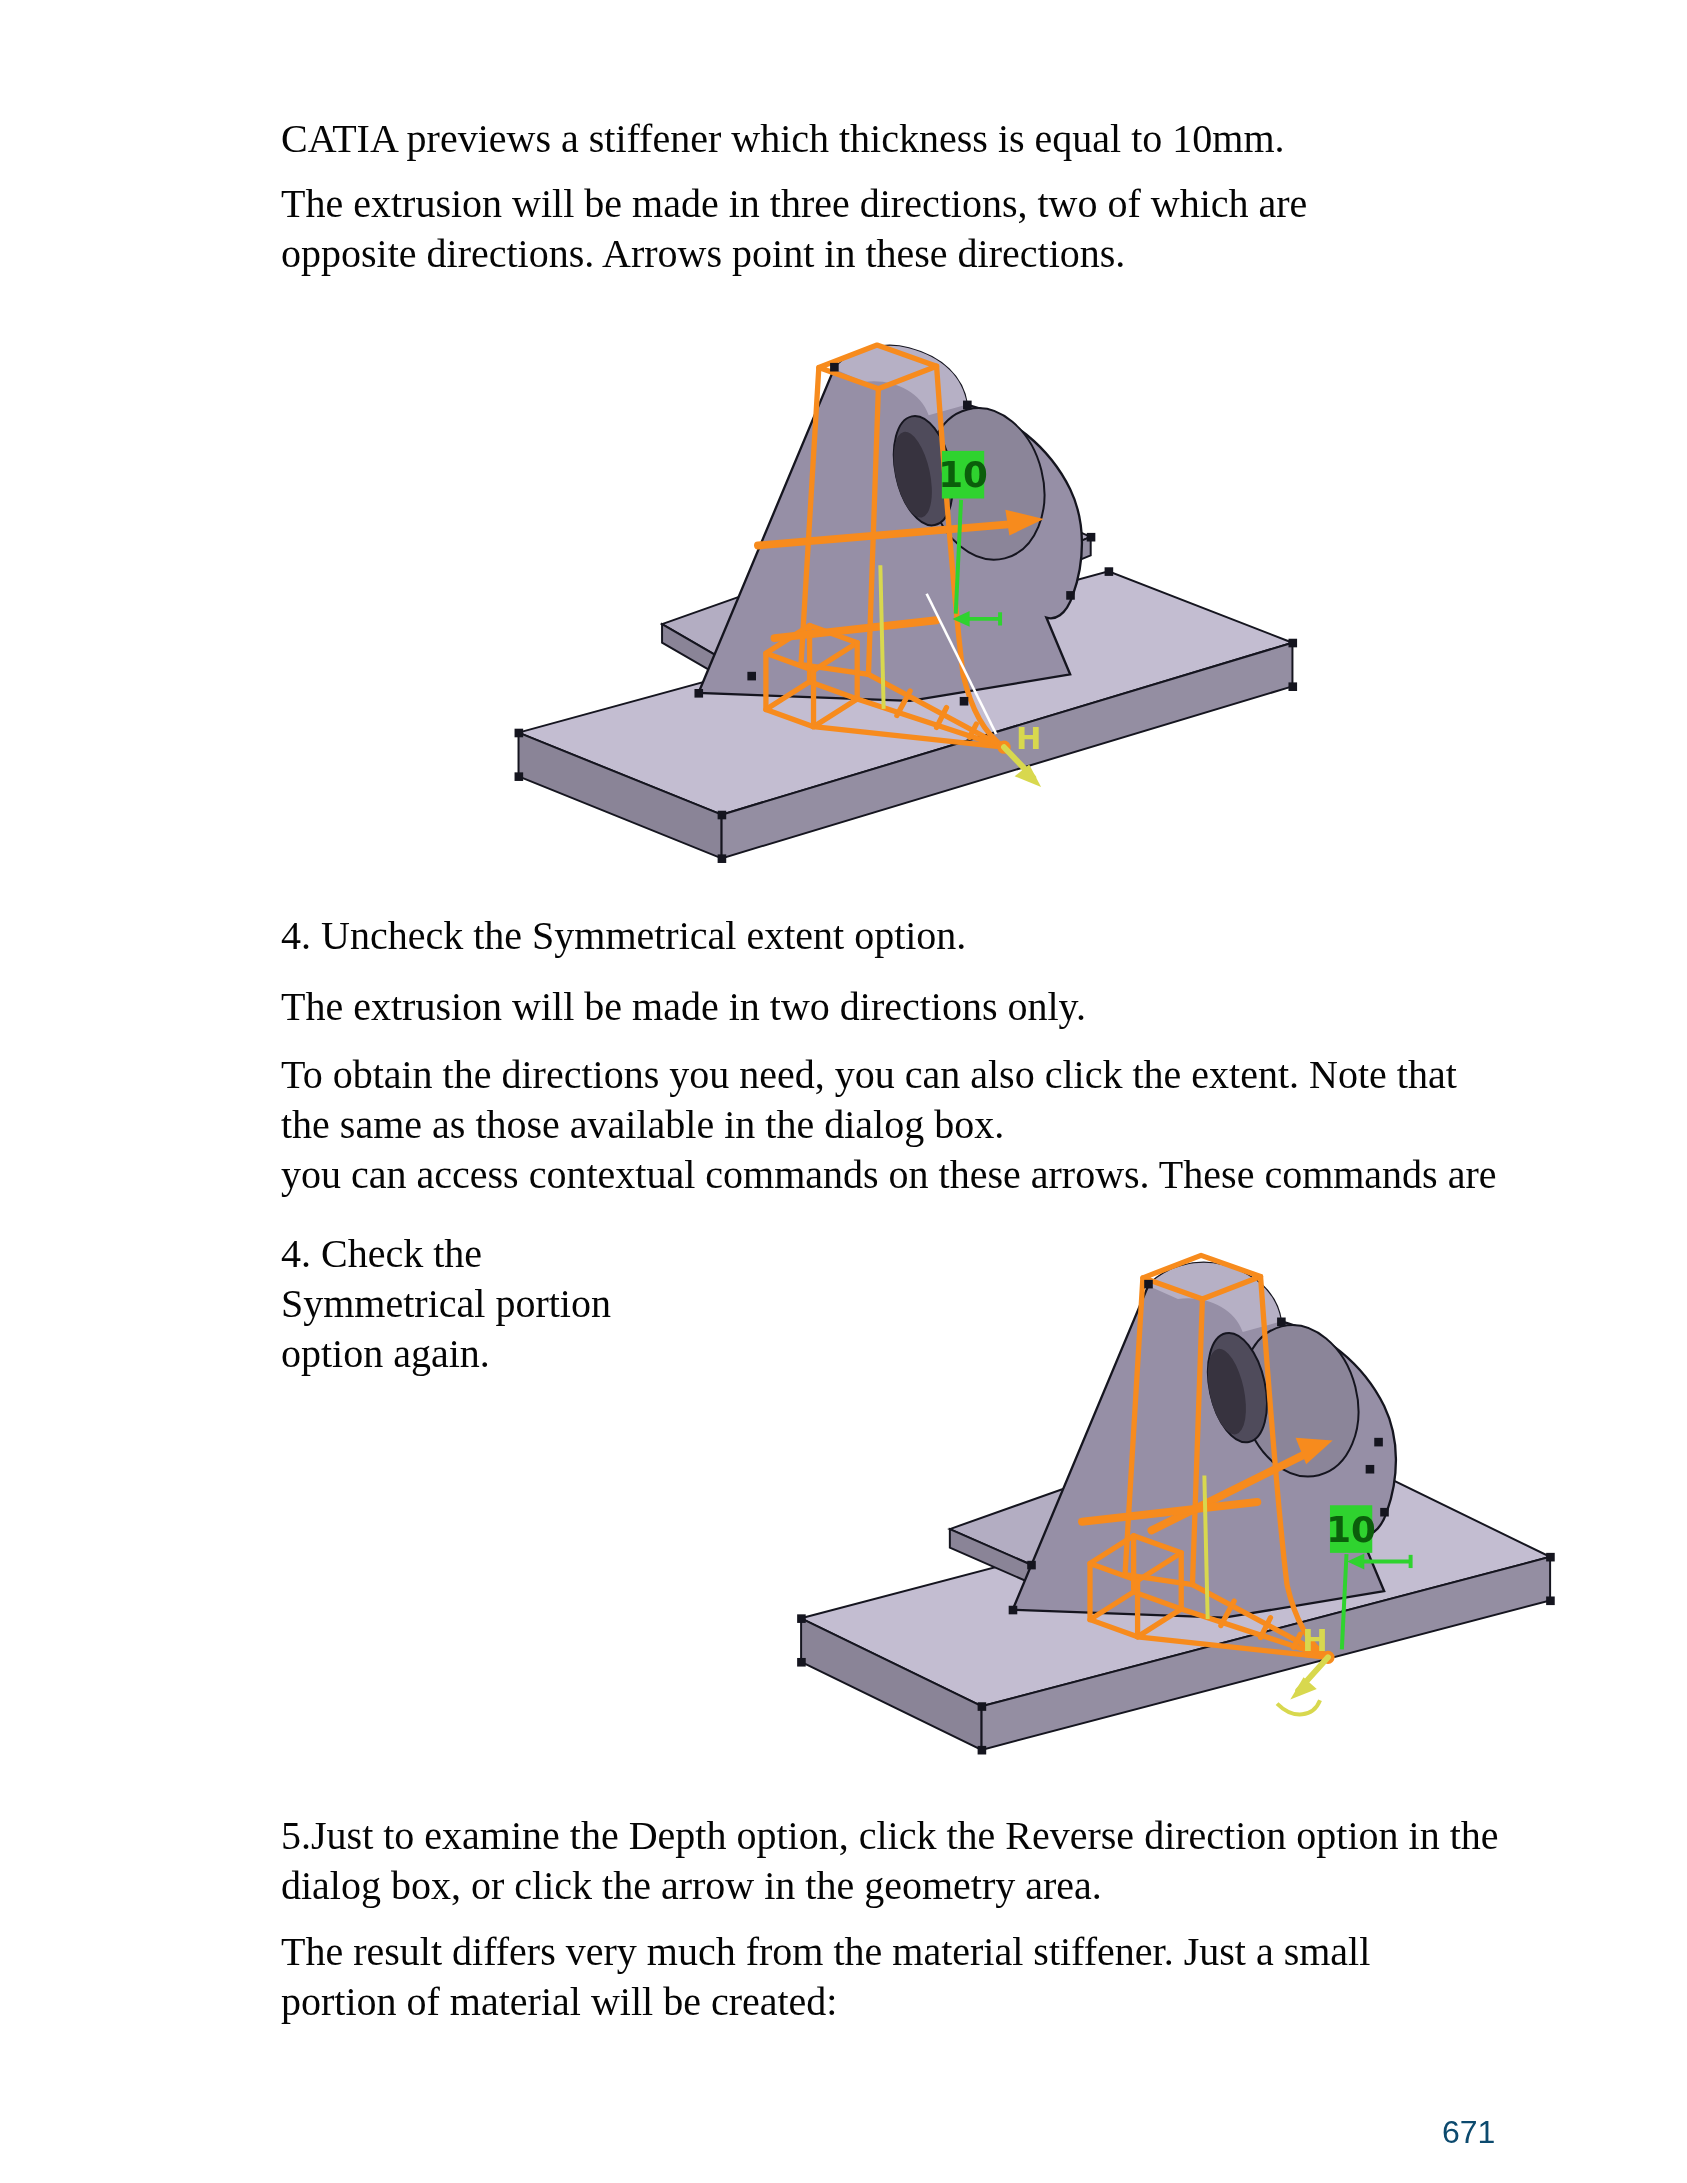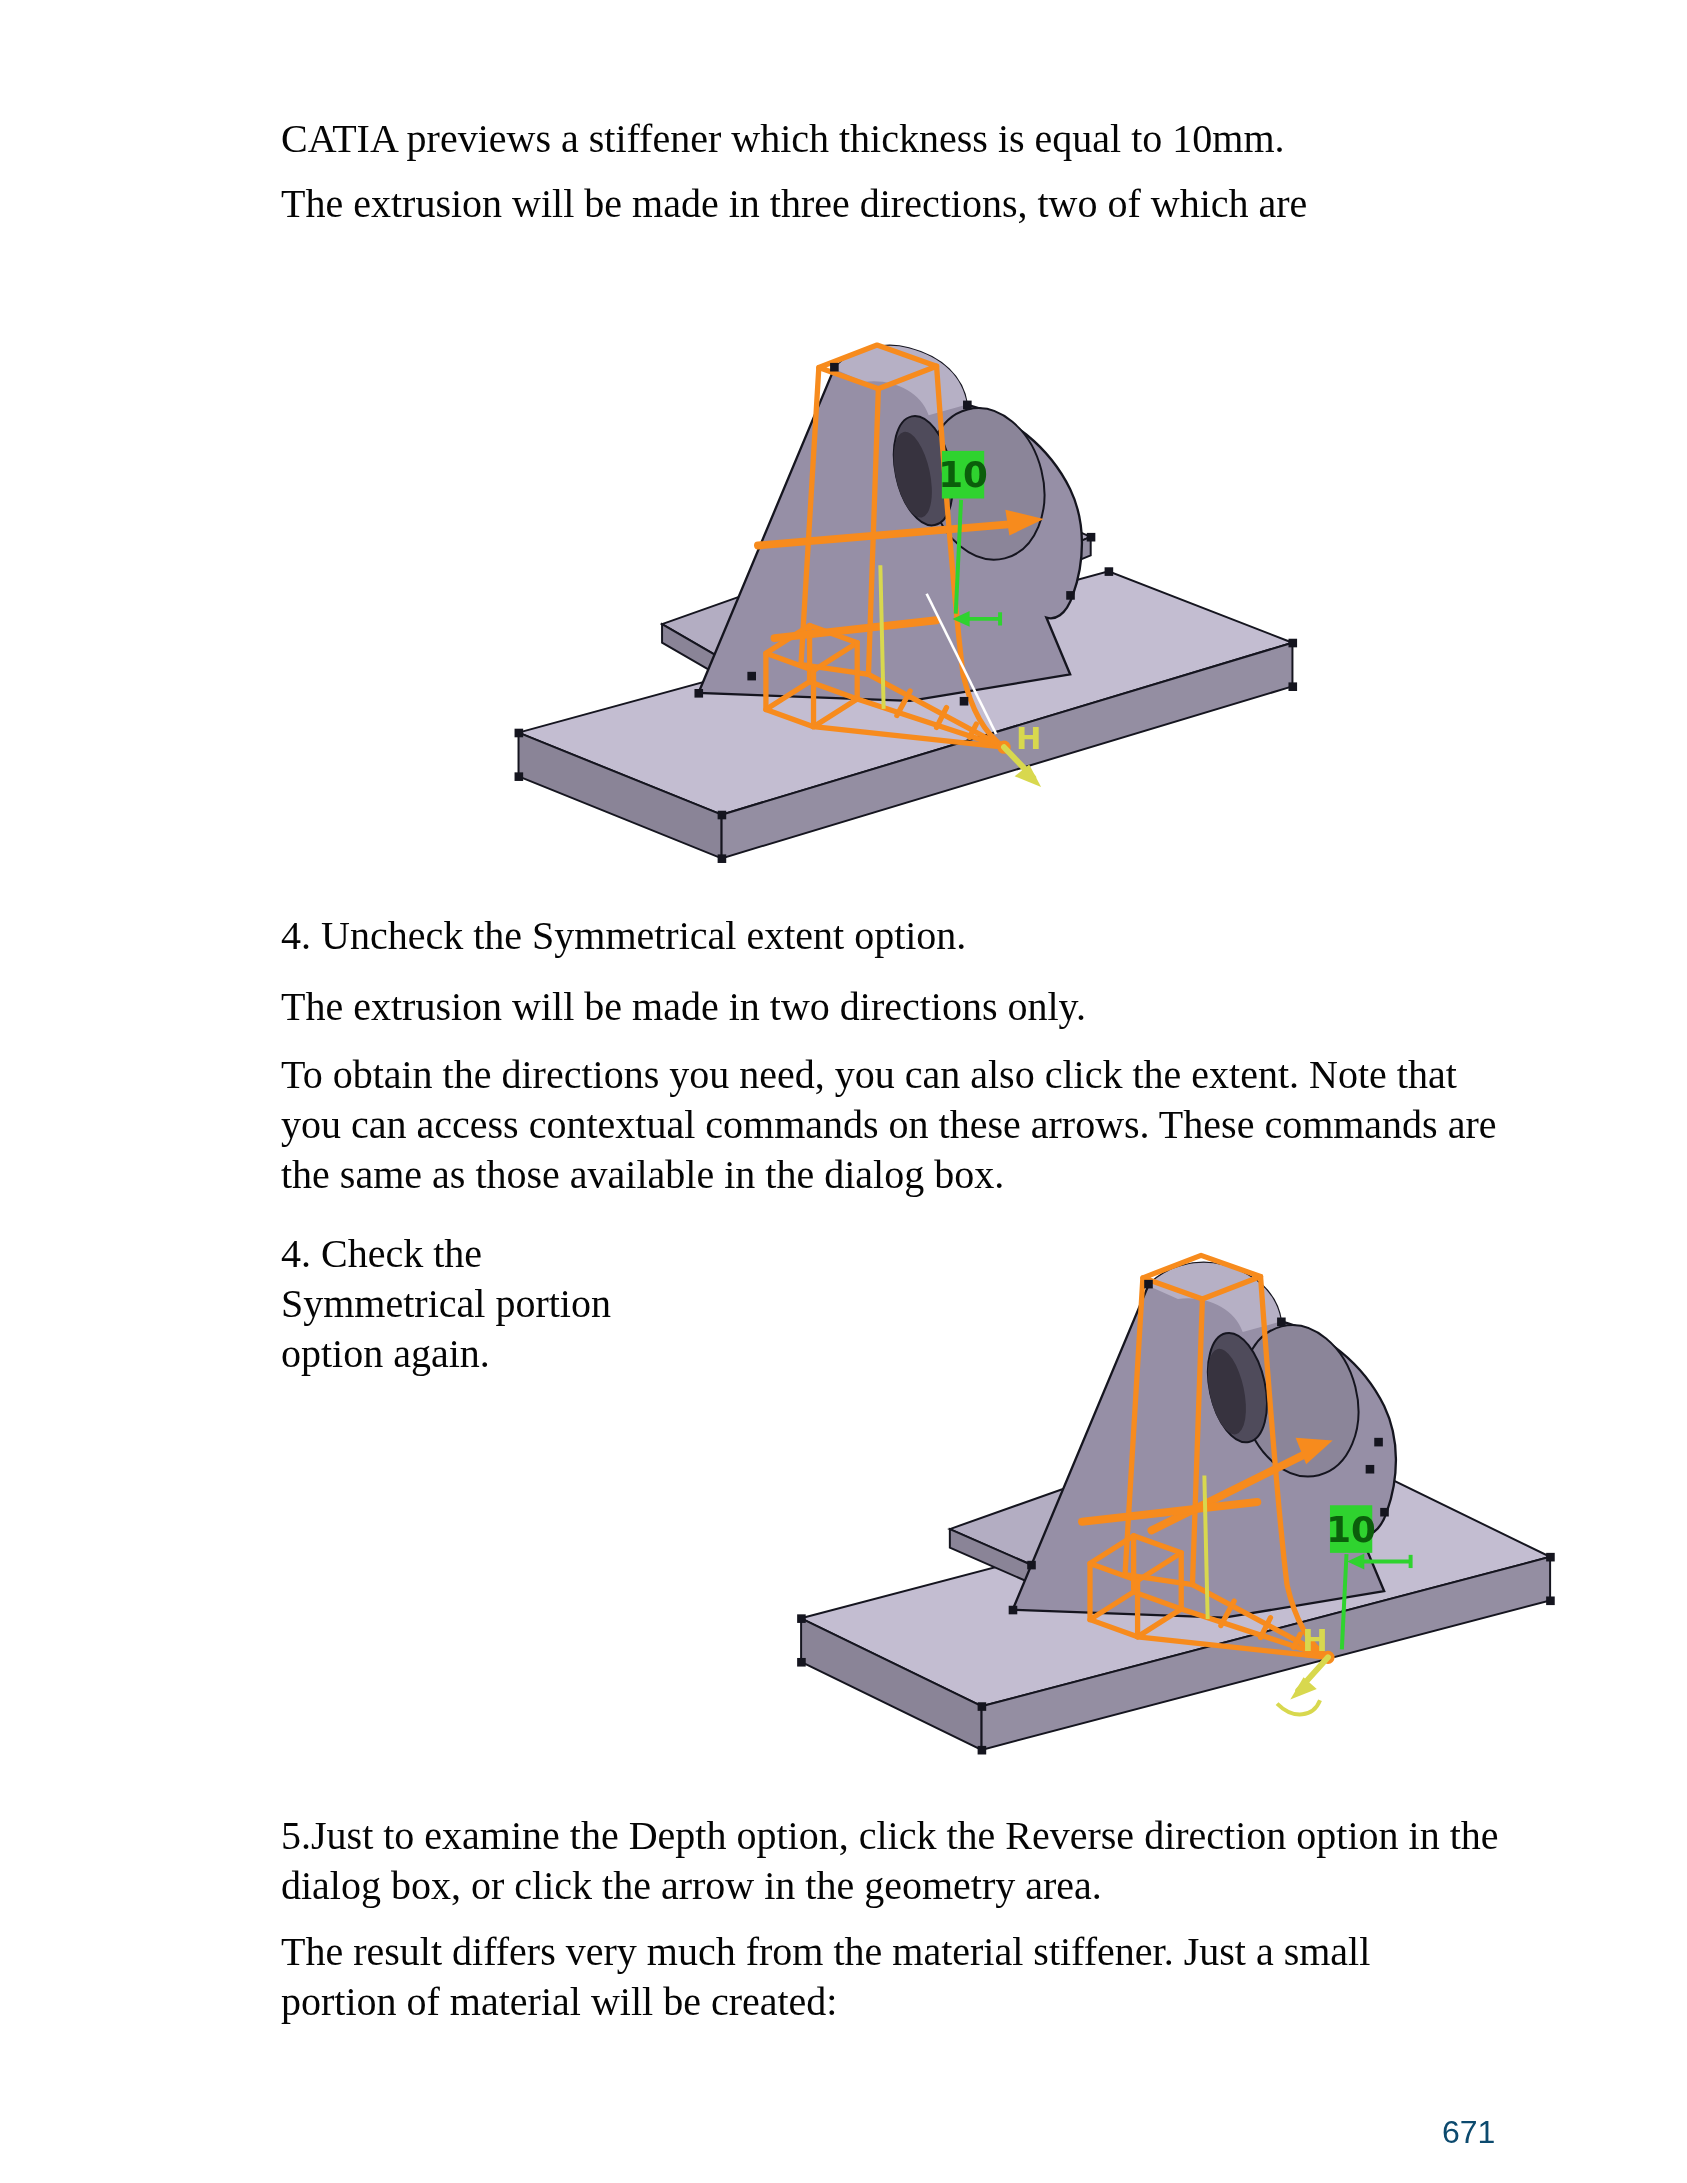--- a/index.html
+++ b/index.html
@@ -56,20 +56,21 @@
 <body>
 
 <div class="page">
 
   <div class="para" style="left:281px;top:114px;">
     <div class="line">CATIA previews a stiffener which thickness is equal to 10mm.</div>
   </div>
 
   <div class="para" style="left:281px;top:179px;">
     <div class="line">The extrusion will be made in three directions, two of which are</div>
+    <div class="line">opposite directions. Arrows point in these directions.</div>
   </div>
 
   <div class="fig" style="left:500px;top:304px;width:807px;height:559px;">
     <svg viewBox="0 0 1220 845">
 
       <g>
         <polygon class="f-top" points="28,648 920,404 1198,512 335,772"></polygon>
         <polygon class="f-front" points="28,648 335,772 335,838 28,714"></polygon>
         <polygon class="f-side" points="335,772 1198,512 1198,578 335,838"></polygon>
       </g>
@@ -154,22 +155,22 @@
   <div class="para" style="left:281px;top:911px;">
     <div class="line">4. Uncheck the Symmetrical extent option.</div>
   </div>
 
   <div class="para" style="left:281px;top:982px;">
     <div class="line">The extrusion will be made in two directions only.</div>
   </div>
 
   <div class="para" style="left:281px;top:1050px;">
     <div class="line">To obtain the directions you need, you can also click the extent. Note that</div>
+    <div class="line">the same as those available in the dialog box.</div>
     <div class="line">you can access contextual commands on these arrows. These commands are</div>
-    <div class="line">the same as those available in the dialog box.</div>
   </div>
 
   <div class="para" style="left:281px;top:1229px;">
     <div class="line">4. Check the</div>
     <div class="line">Symmetrical portion</div>
     <div class="line">option again.</div>
   </div>
 
   <div class="fig" style="left:748px;top:1221px;width:840px;height:552px;">
     <svg viewBox="0 0 1270 835">

